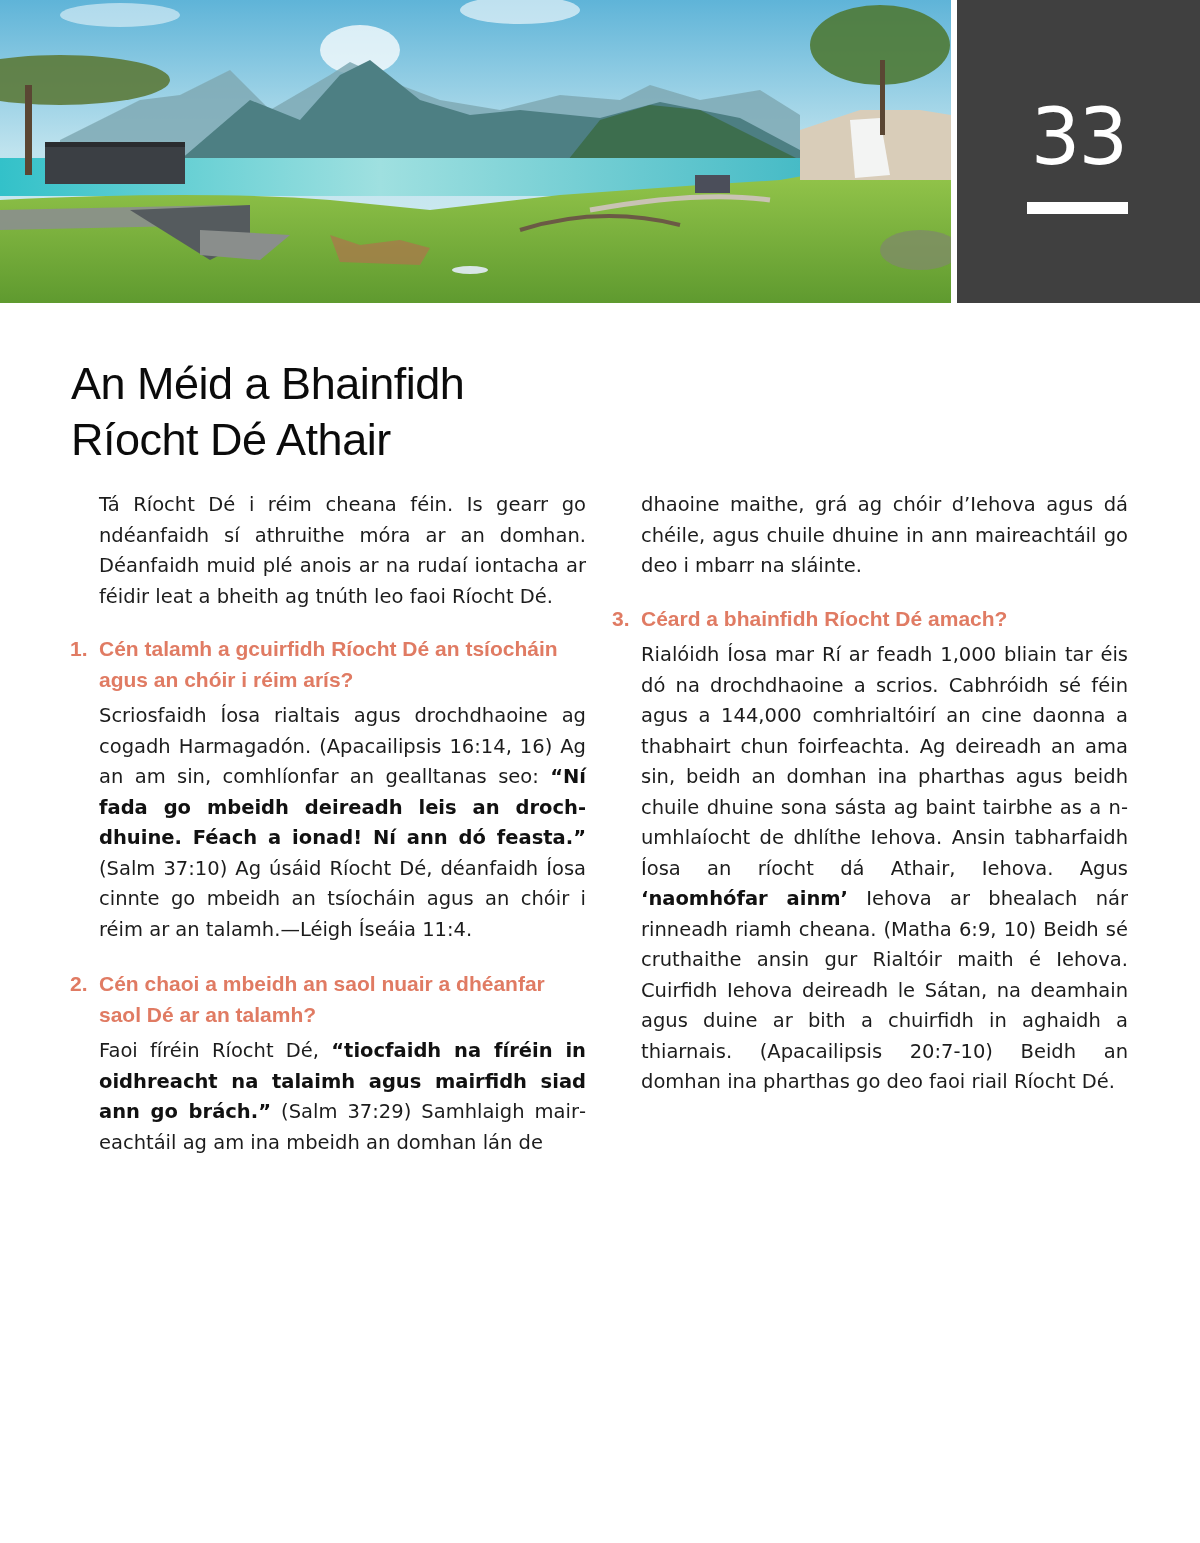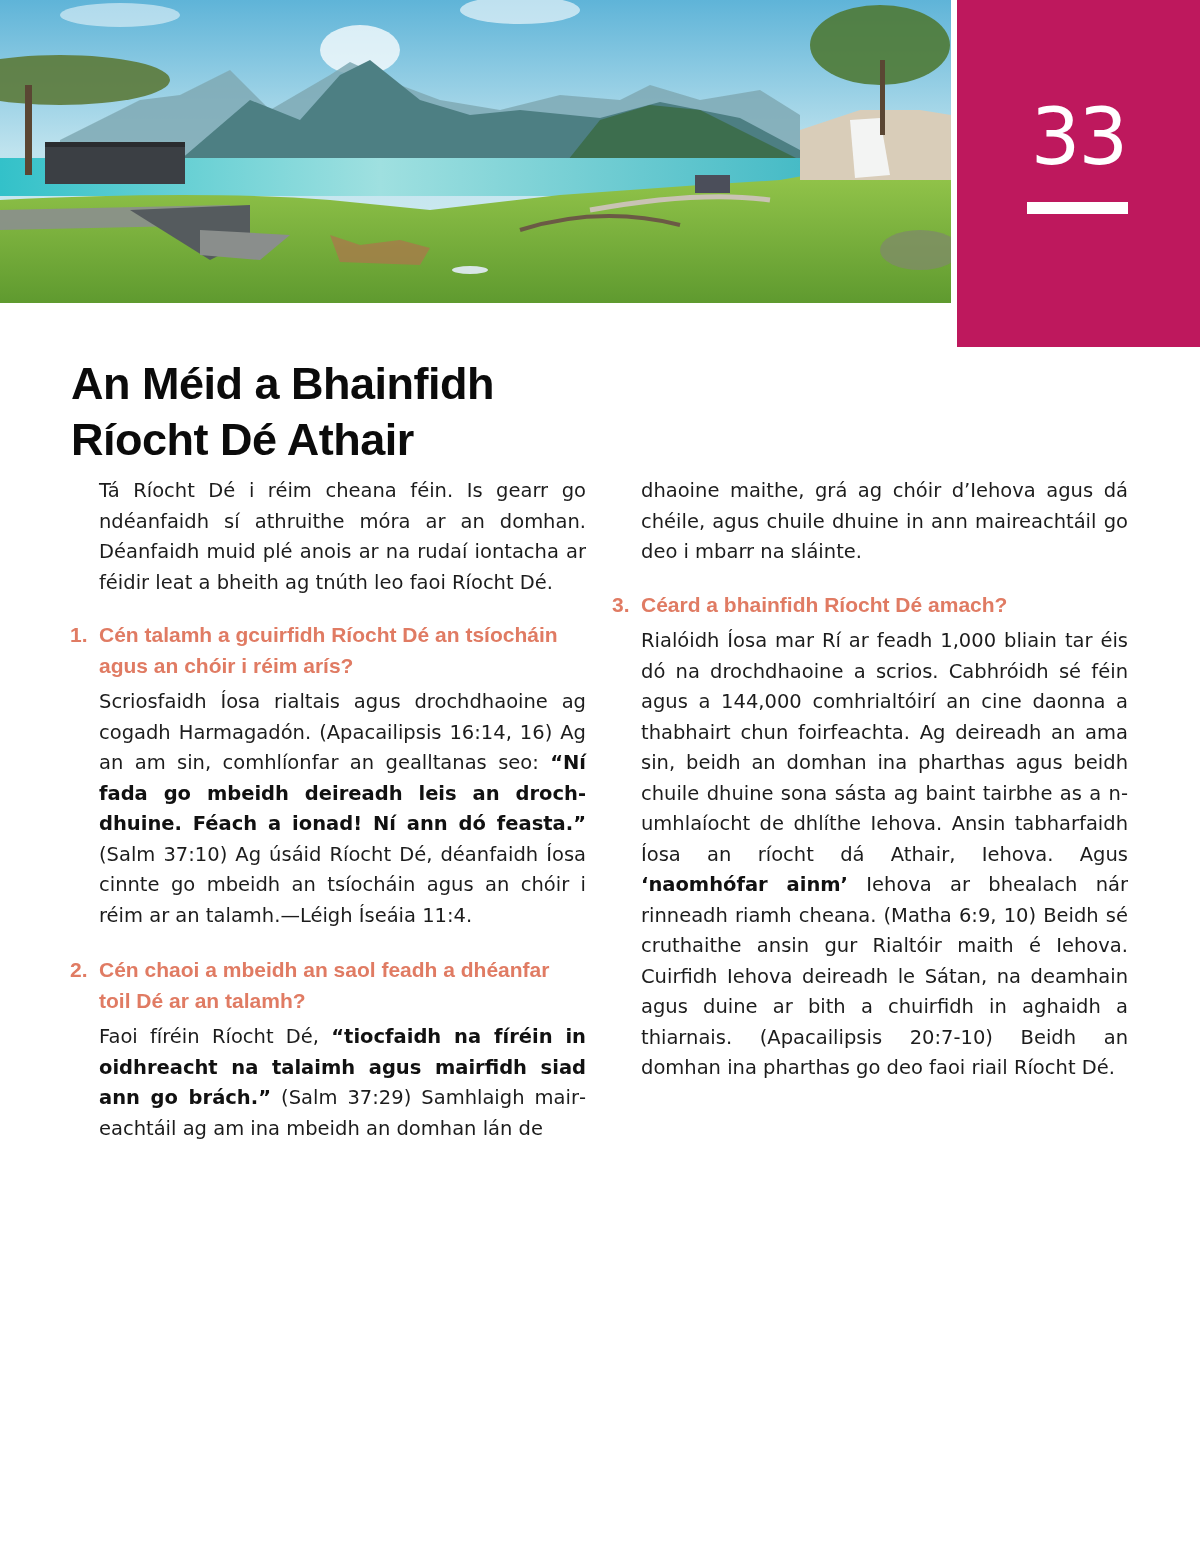--- a/index.html
+++ b/index.html
@@ -6,38 +6,38 @@
   body {
     width: 1200px; height: 1543px; position: relative; overflow: hidden;
     font-family: "DejaVu Sans", sans-serif; color: #1a1a1a;
   }
   .hero {
     position: absolute; left: 0; top: 0; width: 951px; height: 303px; overflow: hidden;
     background: linear-gradient(180deg, #6fb9d6 0%, #a9d8e6 30%, #cde9ef 45%, #7fb7c1 55%, #5aa1a6 62%, #2fbcc4 66%, #6f9a54 74%, #8cbb45 85%, #6ea33a 100%);
   }
   .hero svg { position: absolute; left: 0; top: 0; }
   .chapter-box {
-    position: absolute; left: 957px; top: 0; width: 243px; height: 347px;
-    background: #be185d;
+    position: absolute; left: 957px; top: 0; width: 243px; height: 303px;
+    background: #404040;
   }
   .chapter-number {
     position: absolute; left: 0; right: 0; top: 98px; text-align: center;
     color: #ffffff; font-family: "DejaVu Sans", sans-serif; font-size: 78px; line-height: 1; font-weight: normal;
     letter-spacing: -2px;
   }
   .chapter-rule {
     position: absolute; left: 70px; width: 101px; top: 202px; height: 12px; background: #ffffff;
   }
   .title {
     position: absolute; left: 71px; top: 356px; width: 560px; margin: 0;
-    font-family: "Liberation Sans", sans-serif; font-weight: bold; font-size: 45px; line-height: 56px;
+    font-family: "Liberation Sans", sans-serif; font-weight: normal; font-size: 45px; line-height: 56px;
     color: #0b0b0b; letter-spacing: -0.5px;
   }
   .col {
-    position: absolute; top: 476px; width: 487px;
+    position: absolute; top: 490px; width: 487px;
     font-family: "DejaVu Sans", sans-serif; font-size: 19.5px; line-height: 30.5px; color: #1c1c1c;
   }
   .col-left { left: 99px; }
   .col-right { left: 641px; }
   .col p { margin: 0; text-align: justify; hyphens: manual; }
   .col b { font-weight: bold; color: #111; }
   .q {
     position: relative; margin: 22px 0 6px -29px; padding-left: 29px;
     font-family: "Liberation Sans", sans-serif; font-weight: bold; font-size: 21px; line-height: 30.5px;
     color: #e07b63;
@@ -111,21 +111,21 @@
   <div class="q">
     <span class="num">1.</span>
     <span>Cén talamh a gcuirfidh Ríocht Dé an tsíocháin agus an chóir i réim arís?</span>
   </div>
   <p>
     <span>Scriosfaidh Íosa rialtais agus drochdhaoine ag cogadh Harmagadón. (Apacailipsis 16:14, 16) Ag an am sin, comhlíonfar an gealltanas seo: </span><b>“Ní fada go mbeidh deireadh leis an droch­dhuine. Féach a ionad! Ní ann dó feasta.”</b><span> (Salm 37:10) Ag úsáid Ríocht Dé, déanfaidh Íosa cinnte go mbeidh an tsíocháin agus an chóir i réim ar an talamh.—Léigh Íseáia 11:4.</span>
   </p>
 
   <div class="q spacer-q2">
     <span class="num">2.</span>
-    <span>Cén chaoi a mbeidh an saol feadh a dhéanfar toil Dé ar an talamh?</span>
+    <span>Cén chaoi a mbeidh an saol nuair a dhéanfar saol Dé ar an talamh?</span>
   </div>
   <p>
     <span>Faoi fíréin Ríocht Dé, </span><b>“tiocfaidh na fíréin in oidhreacht na talaimh agus mairfidh siad ann go brách.”</b><span> (Salm 37:29) Samhlaigh mair­eachtáil ag am ina mbeidh an domhan lán de</span>
   </p>
 </div>
 
 <div class="col col-right">
   <p>dhaoine maithe, grá ag chóir d’Iehova agus dá chéile, agus chuile dhuine in ann maireachtáil go deo i mbarr na sláinte.</p>
 
   <div class="q">

